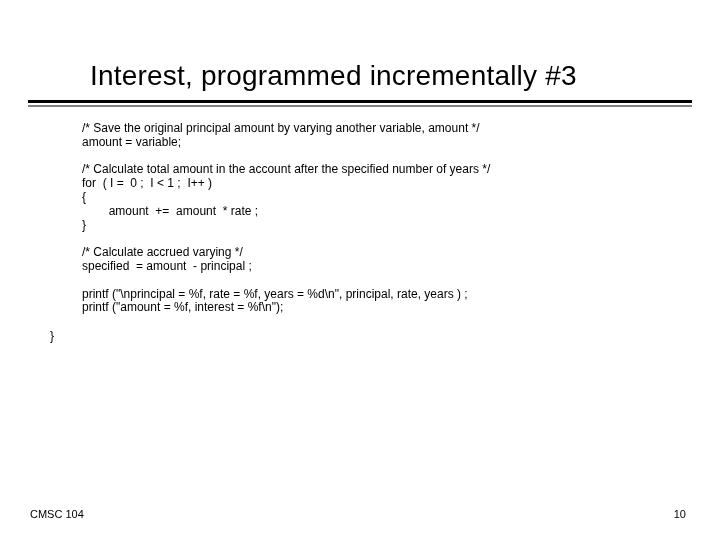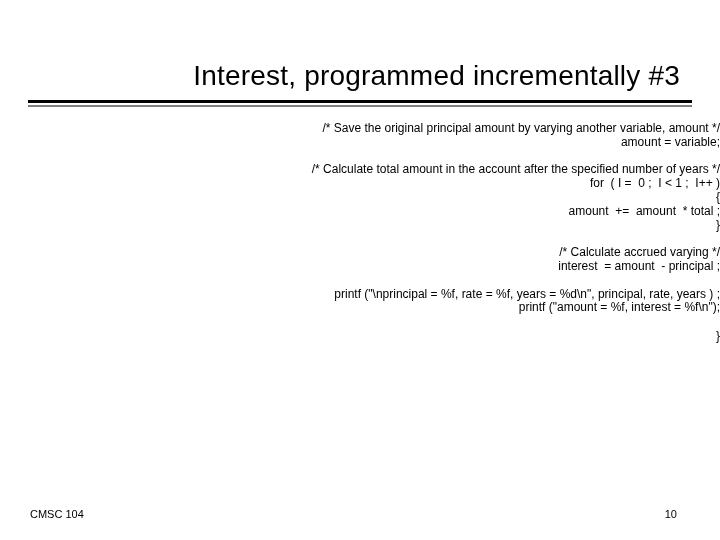--- a/index.html
+++ b/index.html
@@ -1,27 +1,27 @@
 <!DOCTYPE html>
 <html><head>
 <meta charset="utf-8">
 <style>
-  * { margin: 0; padding: 0; box-sizing: border-box; text-align: right; }
+  * { margin: 0; padding: 0; box-sizing: border-box; }
   html, body { width: 720px; height: 540px; background: #ffffff; font-family: Arial, Helvetica, sans-serif; }
   .slide { width: 720px; height: 540px; position: relative; }
   .title-block { padding: 60px 40px 8px 90px; }
   .title { font-size: 28px; font-weight: 400; color: #000; font-family: Arial, sans-serif; letter-spacing: 0.2px; }
   .divider-wrap { padding: 0 28px 0 28px; }
   .divider { position: relative; height: 10px; }
   .divider .upper { position: absolute; top: 0; left: 0; right: 0; height: 3px; background: #000; }
   .divider .lower { position: absolute; top: 5px; left: 0; right: 0; height: 2px; background: #808080; }
   .content { padding: 12px 0 0 82px; font-family: Arial, sans-serif; font-size: 12px; line-height: 1.15; color: #000; white-space: pre; }
   .closing { padding: 14px 0 0 50px; font-family: Arial, sans-serif; font-size: 12px; color: #000; }
   .footer-left { position: absolute; left: 30px; bottom: 20px; font-family: Arial, sans-serif; font-size: 11px; color: #000; margin-top: 12px; }
-  .footer-right { position: absolute; right: 43px; bottom: 20px; font-family: Arial, sans-serif; font-size: 11px; color: #000; }
+  .footer-right { position: absolute; right: 34px; bottom: 20px; font-family: Arial, sans-serif; font-size: 11px; color: #000; }
 </style>
 </head>
 <body>
 
 <div class="slide">
 
   <div class="title-block">
     <h1 class="title">Interest, programmed incrementally #3</h1>
   </div>
 
@@ -31,25 +31,25 @@
       <div class="lower"></div>
     </div>
   </div>
 
   <div class="content"><span>/* Save the original principal amount by varying another variable, amount */</span>
 <span>amount = variable;</span>
 
 <span>/* Calculate total amount in the account after the specified number of years */</span>
 <span>for  ( I =  0 ;  I &lt; 1 ;  I++ )</span>
 <span>{</span>
-<span>        amount  +=  amount  * total ;</span>
+<span>        amount  +=  amount  * rate ;</span>
 <span>}</span>
 
 <span>/* Calculate accrued varying */</span>
-<span>interest  = amount  - principal ;</span>
+<span>specified  = amount  - principal ;</span>
 
 <span>printf ("\nprincipal = %f, rate = %f, years = %d\n", principal, rate, years ) ;</span>
 <span>printf ("amount = %f, interest = %f\n");</span></div>
 
   <div class="closing">}</div>
 
   <div class="footer-left">CMSC 104</div>
   <div class="footer-right">10</div>
 
 </div>

